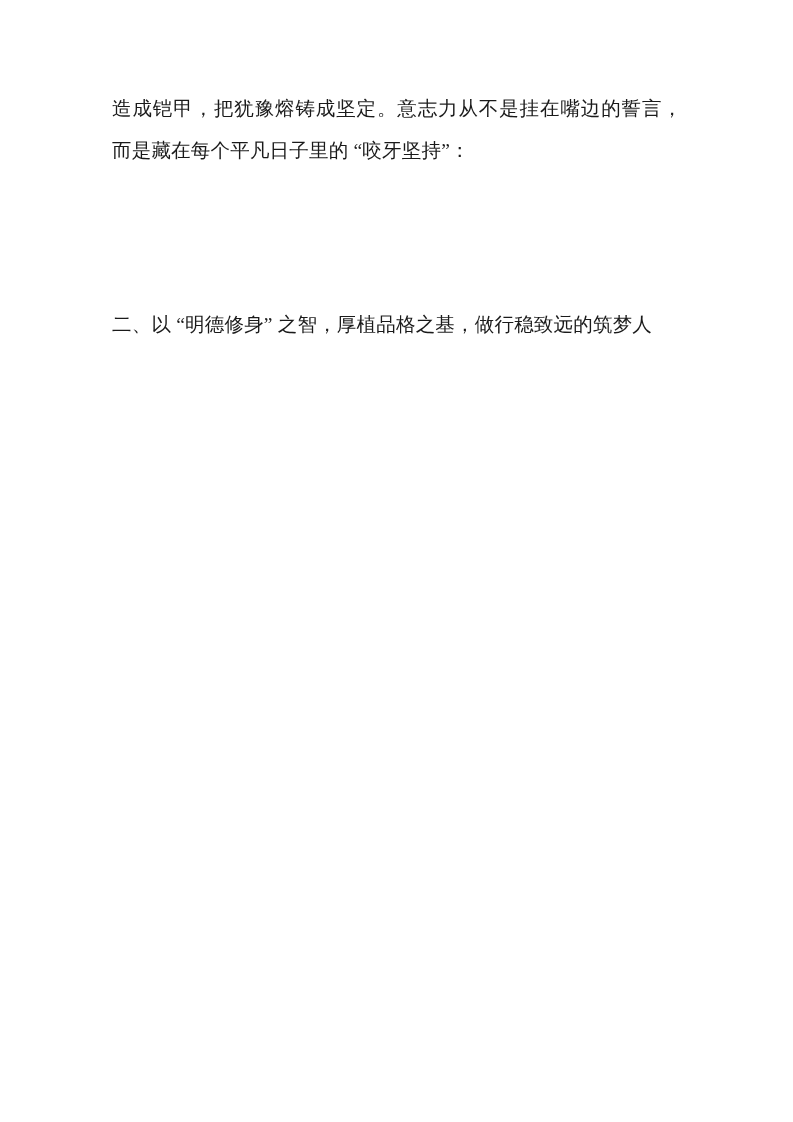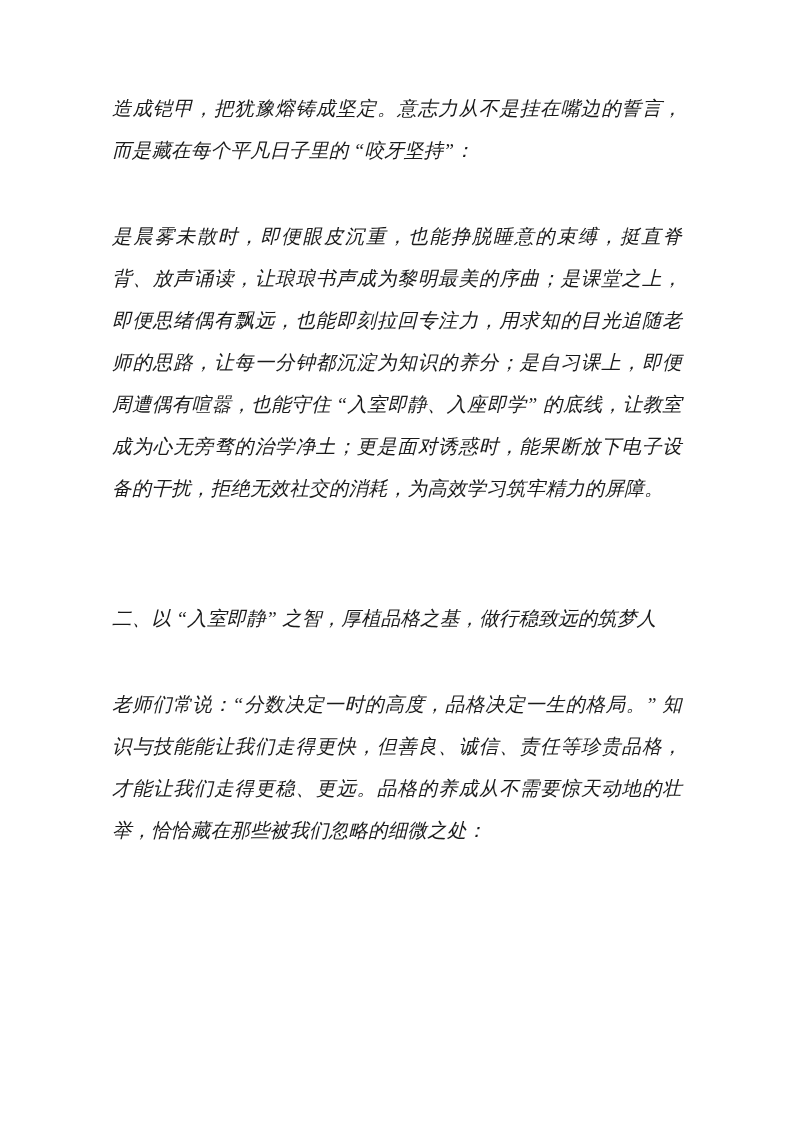--- a/index.html
+++ b/index.html
@@ -13,21 +13,20 @@
     font-family: "Liberation Serif", "DejaVu Serif", serif;
     color: #1a1a1a;
     overflow: hidden;
   }
   .page {
     position: relative;
     width: 793px;
     height: 1122px;
     background: #ffffff;
     box-sizing: border-box;
-    font-style: italic;
   }
   .content {
     position: absolute;
     left: 112px;
     top: 88px;
     width: 570px;
   }
   p.para {
     margin: 0 0 0 0;
     font-size: 19.5px;
@@ -42,24 +41,22 @@
 </style>
 </head>
 <body>
 
 <div class="page">
   <div class="content">
 
     <p class="para">造成铠甲，把犹豫熔铸成坚定。意志力从不是挂在嘴边的誓言，而是藏在每个平凡日子里的 “咬牙坚持”：</p>
     <div class="gap-md"></div>
 
-    <p class="para">是晨雾未散时，即便眼皮沉重，也能挣脱睡意的束缚，挺直脊背、放声诵读，让琅琅书声成为黎明最美的序曲；是课堂之上，即便思绪偶有飘远，也能即刻拉回专注力，用求知的目光追随老师的思路，让每一分钟都沉淀为知识的养分；是自习课上，即便周遭偶有喧嚣，也能守住 “入室即静、入座即学” 的底线，让教室成为心无旁骛的治学净土；更是面对诱惑时，能果断放下电子设备的干扰，拒绝无效社交的消耗，为高效学习筑牢精力的屏障。</p>
     <div class="gap-md"></div>
 
     <div class="gap-md"></div>
 
-    <p class="para">二、以 “入室即静” 之智，厚植品格之基，做行稳致远的筑梦人</p>
+    <p class="para">二、以 “明德修身” 之智，厚植品格之基，做行稳致远的筑梦人</p>
     <div class="gap-md"></div>
 
-    <p class="para">老师们常说：“分数决定一时的高度，品格决定一生的格局。” 知识与技能能让我们走得更快，但善良、诚信、责任等珍贵品格，才能让我们走得更稳、更远。品格的养成从不需要惊天动地的壮举，恰恰藏在那些被我们忽略的细微之处：</p>
 
   </div>
 </div>
 
 </body></html>

